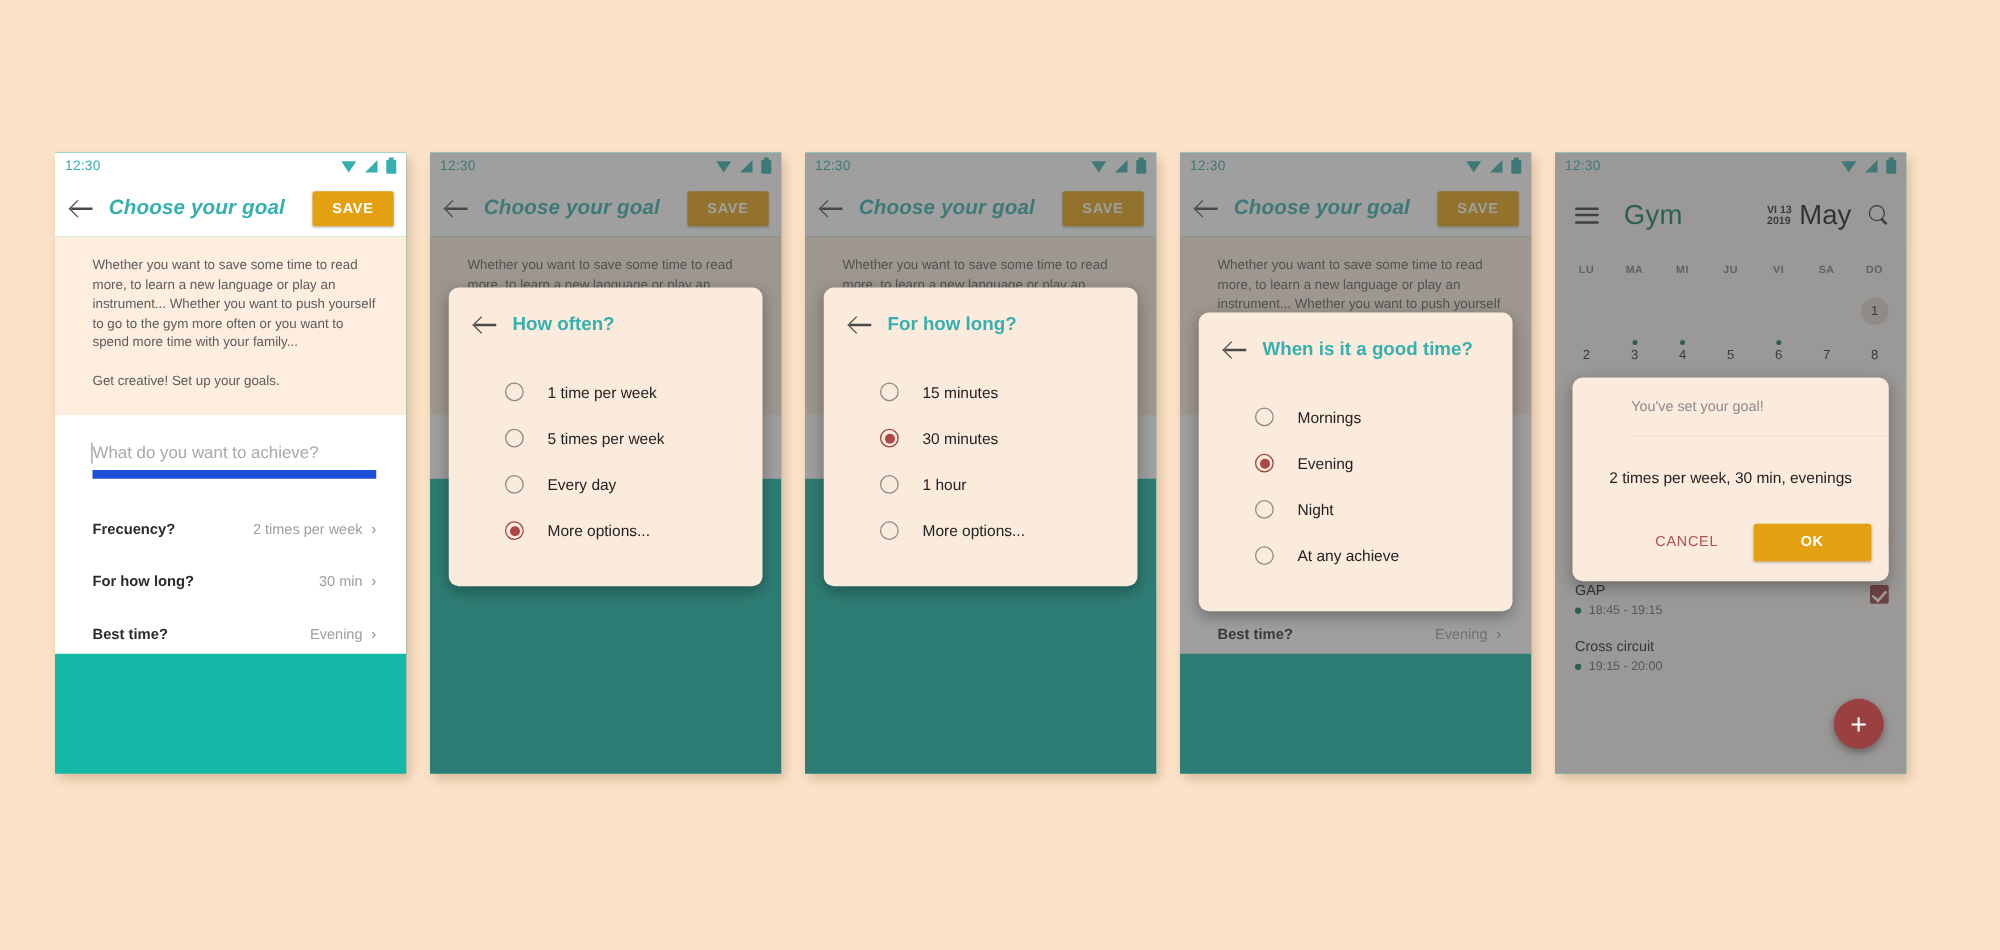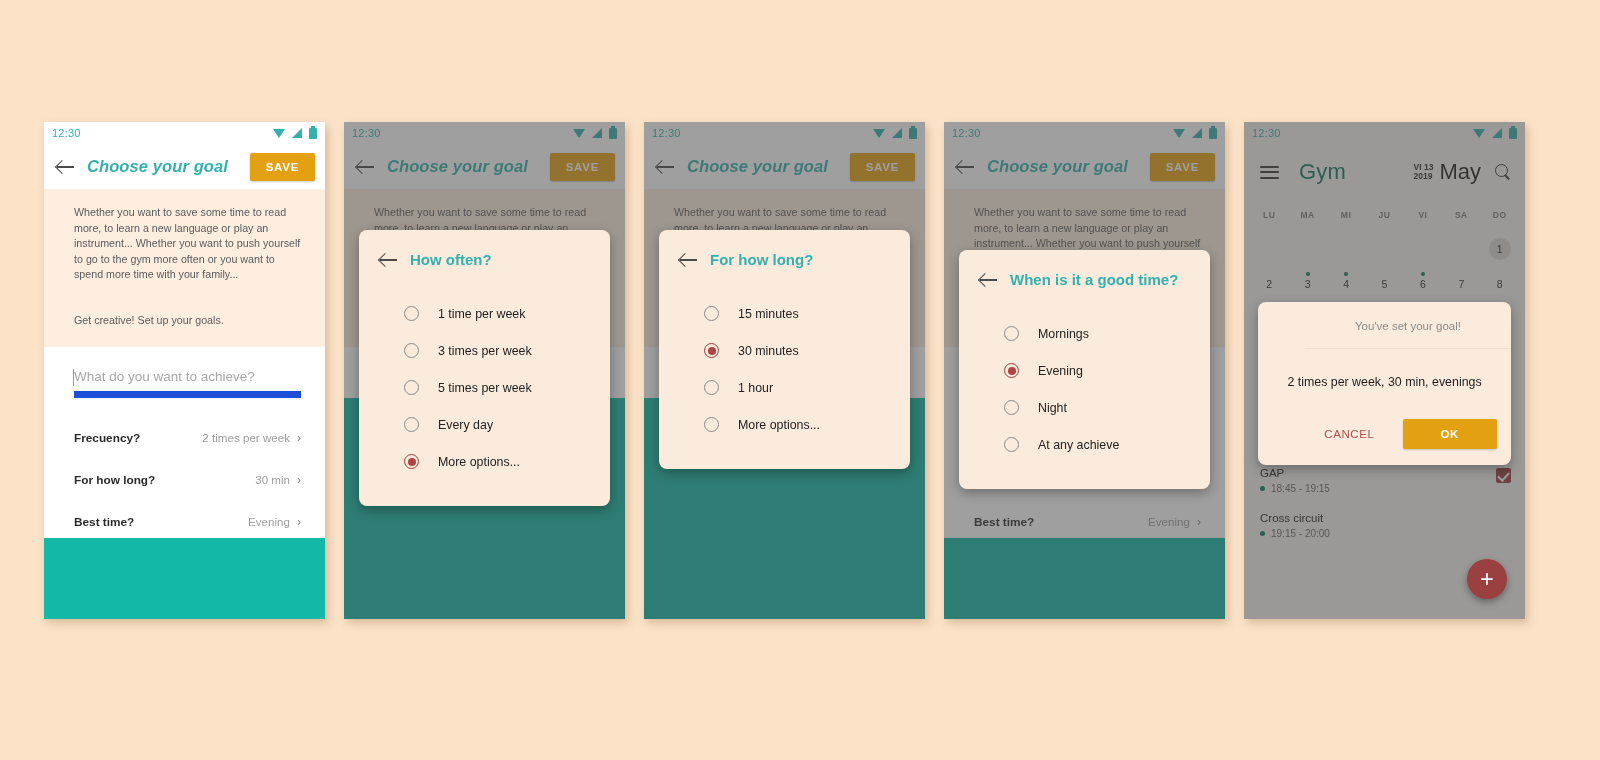--- a/index.html
+++ b/index.html
@@ -91,21 +91,21 @@
     cursor: pointer;
   }
 
   
   .intro {
     background: #FDEEE0;
     padding: 16px 22px 18px 30px;
     position: relative; z-index: 2;
   }
   .intro p { font-size: 10.7px; line-height: 15.6px; color: #5c5c5c; }
-  .intro p.second { margin-top: 30px; }
+  .intro p.second { margin-top: 15px; }
 
   
   .formarea { background: #fff; padding: 22px 24px 0 30px; }
   .field-input {
     font-size: 13.5px; color: #a8a8a8;
     padding-bottom: 7px;
     border-bottom: 7px solid #1d4ed8;
     position: relative;
   }
   .caret {
@@ -274,21 +274,21 @@
     box-shadow: 0 3px 7px rgba(0,0,0,.35);
     cursor: pointer; z-index: 7;
   }
 
   
   .dlg-confirm {
     left: 14px; right: 14px; top: 180px;
     padding: 0; z-index: 6;
   }
   .dc-title {
-    text-align: center; font-size: 11.5px; color: #8b8b8b;
+    text-align: left; font-size: 11.5px; color: #8b8b8b;
     padding: 18px 0 16px;
     border-bottom: 1px solid #EFE0D2;
     margin-left: 47px;
   }
   .dc-body {
     text-align: center; font-size: 12.4px; color: #1f1f1f;
     padding: 26px 10px 30px;
   }
   .dc-actions {
     display: flex; align-items: center; justify-content: flex-end;
@@ -385,24 +385,20 @@
     <div class="scrim"></div>
     <div class="dialog dlg-opts">
       <div class="dlg-head">
         <span class="back-arrow"></span>
         <span class="dlg-title">How often?</span>
       </div>
       <div class="opts">
         <div class="opt">
           <span class="radio"></span>
           <span class="opt-label">1 time per week</span>
-        </div>
-        <div class="opt">
-          <span class="radio"></span>
-          <span class="opt-label">3 times per week</span>
         </div>
         <div class="opt">
           <span class="radio"></span>
           <span class="opt-label">5 times per week</span>
         </div>
         <div class="opt">
           <span class="radio"></span>
           <span class="opt-label">Every day</span>
         </div>
         <div class="opt">

